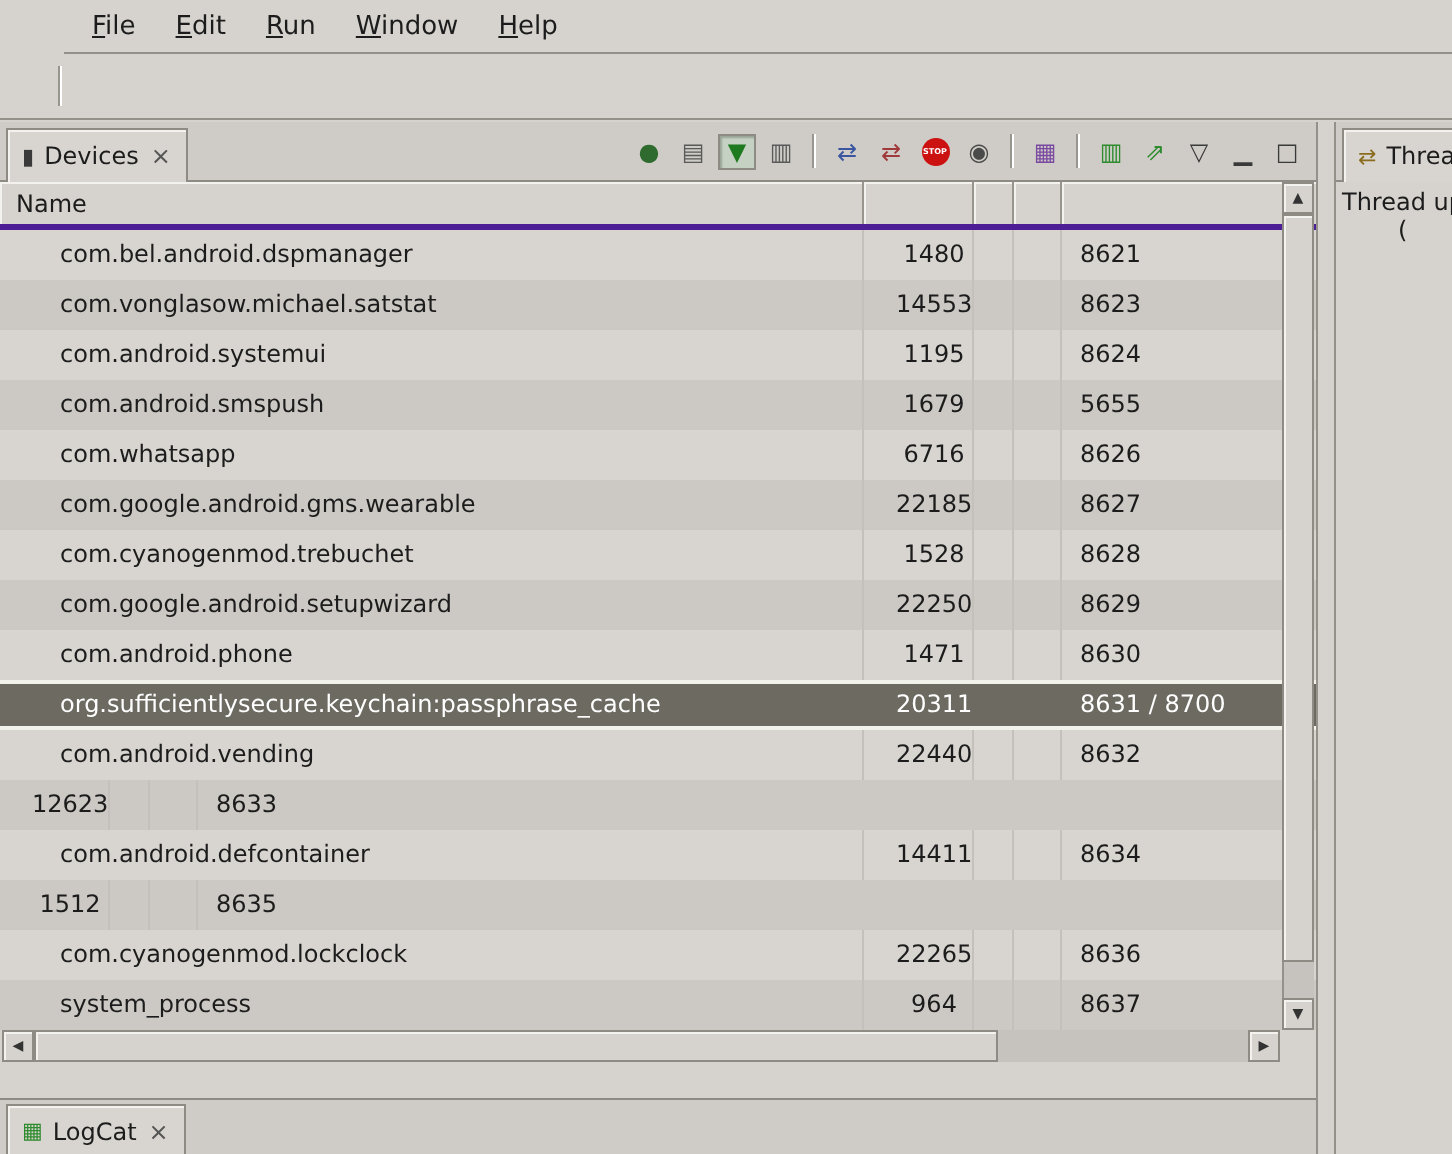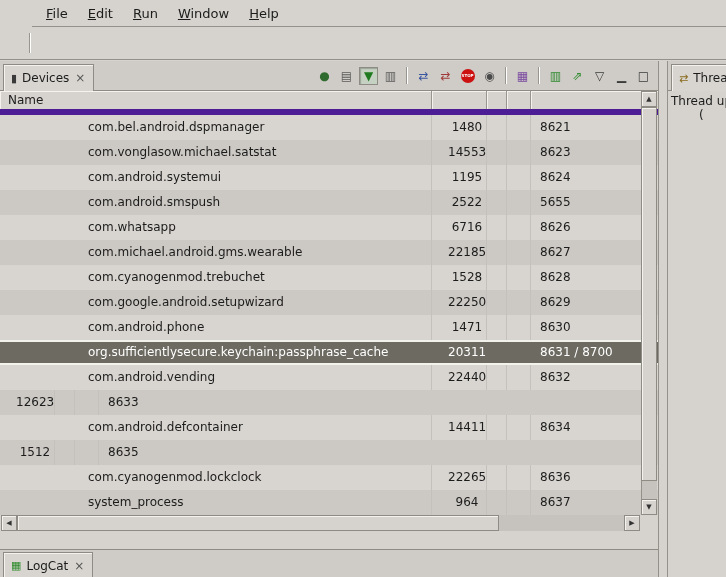--- a/index.html
+++ b/index.html
@@ -63,21 +63,21 @@
   }
   .stop-badge {
     width:14px; height:14px; border-radius:50%;
     display:inline-flex; align-items:center; justify-content:center;
     font-size:4px; font-weight:bold; letter-spacing:0;
   }
   .tb-sep { width:1px; height:17px; background:#98958f; border-right:1px solid #ffffff; margin:0 3px; }
   
   .table-header {
     position:absolute; left:0; top:30px; width:658px; height:24px;
-    background:#d6d3ce; border-bottom:6px solid #4c1d95; box-sizing:border-box;
+    background:#d6d3ce; border-bottom:3px solid #4c1d95; box-sizing:border-box;
     display:flex;
     justify-content:space-between;
   }
   .th {
     box-sizing:border-box; border-right:1px solid #98958f;
     box-shadow:inset 1px 1px 0 #f4f2ee;
     display:flex; align-items:center; padding-left:8px; overflow:hidden;
   }
   .th.cname { width:432px; } .th.c2 { width:55px; padding-left:0; }
   .th.c3 { width:20px; padding-left:0; } .th.c4 { width:24px; padding-left:0; }
@@ -86,21 +86,21 @@
     position:absolute; left:0; top:54px; width:658px; height:400px;
     overflow:hidden; background:#d6d3ce;
   }
   .row { display:flex; height:25px; line-height:25px; box-sizing:border-box; }
   .row:nth-child(odd)  { background:#d8d5d0; }
   .row:nth-child(even) { background:#ccc9c4; }
   .cell {
     box-sizing:border-box; border-right:1px solid #c4c1bc;
     overflow:hidden; white-space:nowrap;
   }
-  .cell.cname { width:432px; padding-left:88px; }
+  .cell.cname { width:432px; padding-left:30px; }
   .cell.pid   { width:55px;  padding-left:16px;text-align:center; }
   .cell.c3 { width:20px; } .cell.c4 { width:24px; }
   .cell.port { flex:1; padding-left:9px; border-right:none; }
   .row.selected { border-top:2px solid #f2f1ea; border-bottom:2px solid #f2f1ea; line-height:21px; }
   .row.selected .cell { border-right-color:transparent; }
   
   .vscroll {
     position:absolute; right:1px; top:30px; width:16px; height:424px;
     background:#c6c3be; border-left:1px solid #94918b; box-sizing:border-box;
   }
@@ -241,34 +241,34 @@
         </div>
         <div class="row">
           <div class="cell cname">com.android.systemui</div>
           <div class="cell pid">1195</div>
           <div class="cell c3"></div>
           <div class="cell c4"></div>
           <div class="cell port">8624</div>
         </div>
         <div class="row">
           <div class="cell cname">com.android.smspush</div>
-          <div class="cell pid">2522</div>
+          <div class="cell pid">1679</div>
           <div class="cell c3"></div>
           <div class="cell c4"></div>
           <div class="cell port">5655</div>
         </div>
         <div class="row">
           <div class="cell cname">com.whatsapp</div>
           <div class="cell pid">6716</div>
           <div class="cell c3"></div>
           <div class="cell c4"></div>
           <div class="cell port">8626</div>
         </div>
         <div class="row">
-          <div class="cell cname">com.michael.android.gms.wearable</div>
+          <div class="cell cname">com.google.android.gms.wearable</div>
           <div class="cell pid">22185</div>
           <div class="cell c3"></div>
           <div class="cell c4"></div>
           <div class="cell port">8627</div>
         </div>
         <div class="row">
           <div class="cell cname">com.cyanogenmod.trebuchet</div>
           <div class="cell pid">1528</div>
           <div class="cell c3"></div>
           <div class="cell c4"></div>

